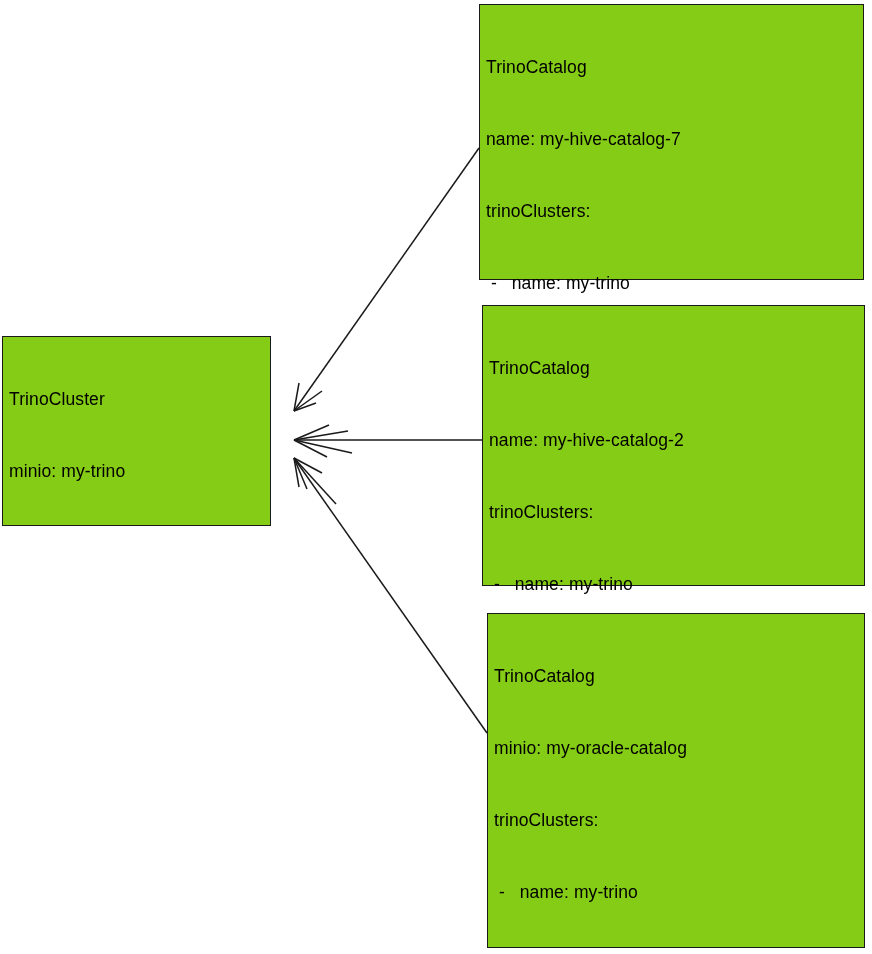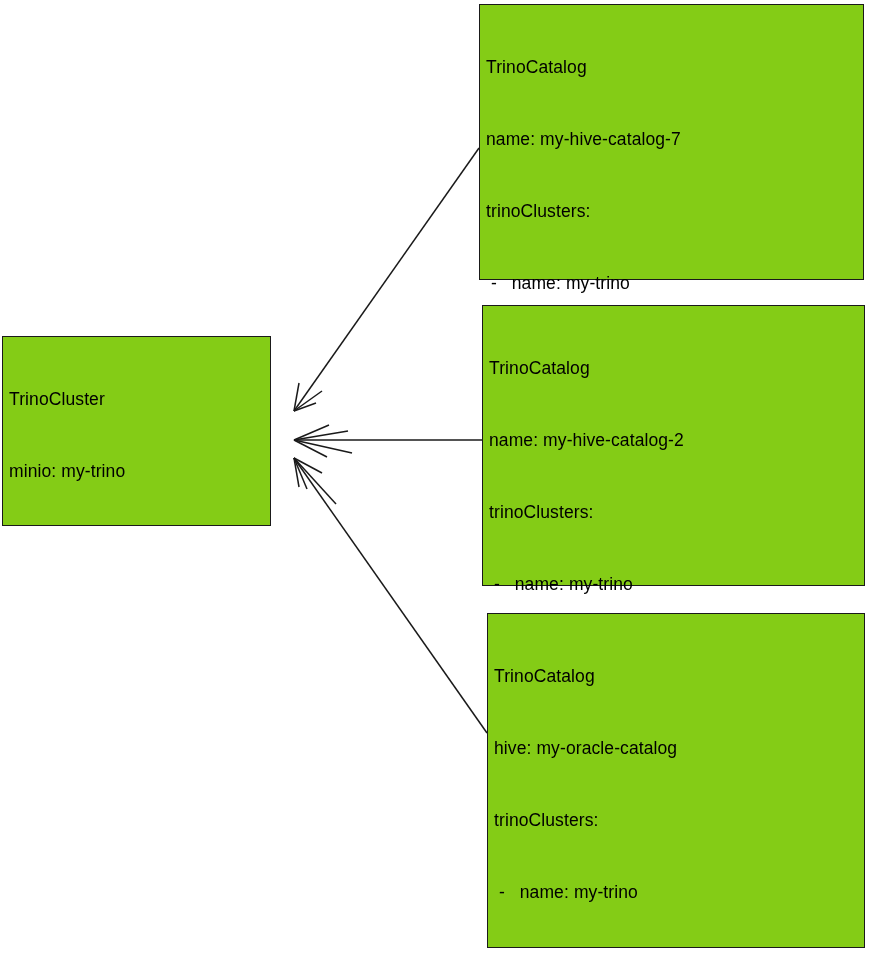--- a/index.html
+++ b/index.html
@@ -149,21 +149,21 @@
       <span class="ln">hive:</span>
       <span class="ln">   hdfs:</span>
       <span class="ln">      # TBD</span>
       <span class="ln">   metastore: # whatever</span>
     </div>
   </div>
 
   <div class="node" id="catalog-3">
     <div class="node-body">
       <span class="ln">TrinoCatalog</span>
-      <span class="ln">hive: my-oracle-catalog</span>
+      <span class="ln">minio: my-oracle-catalog</span>
       <span class="ln">trinoClusters:</span>
       <span class="ln"> -   name: my-trino</span>
       <span class="ln">oracle:</span>
       
       
     </div>
 
   </div>
 
 </div>

